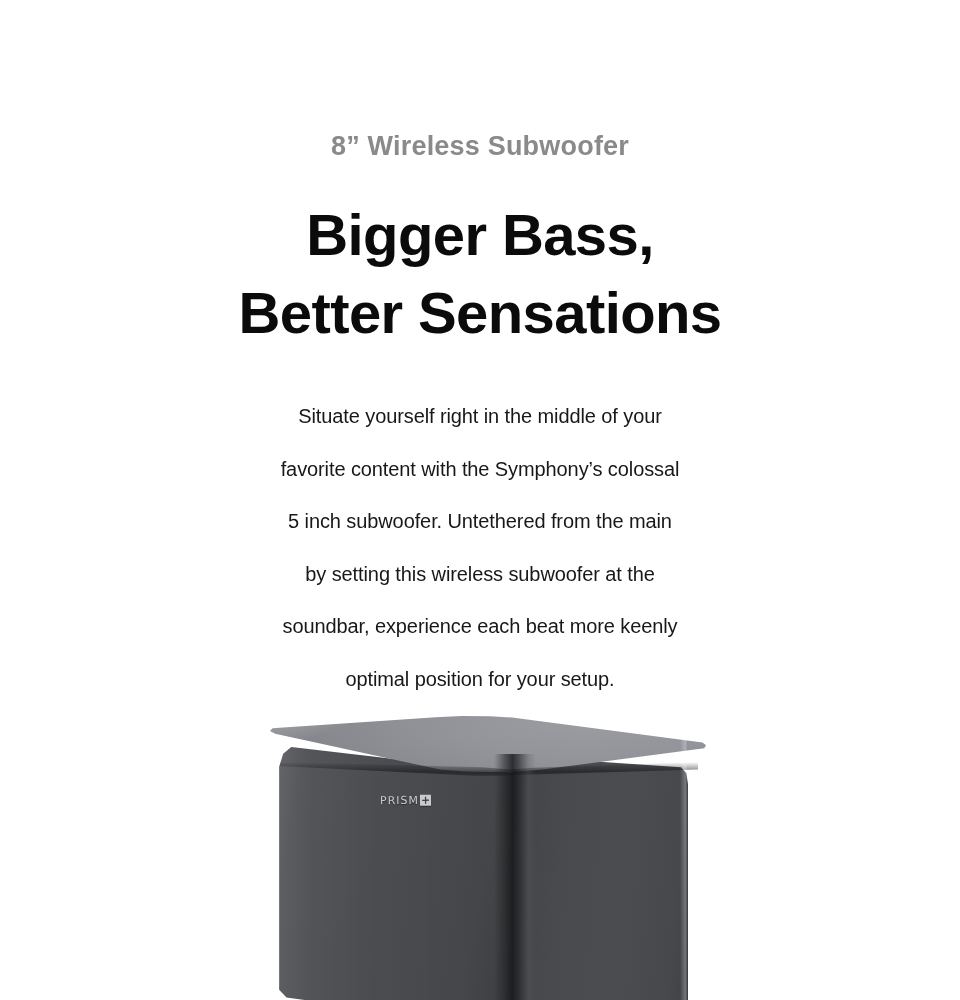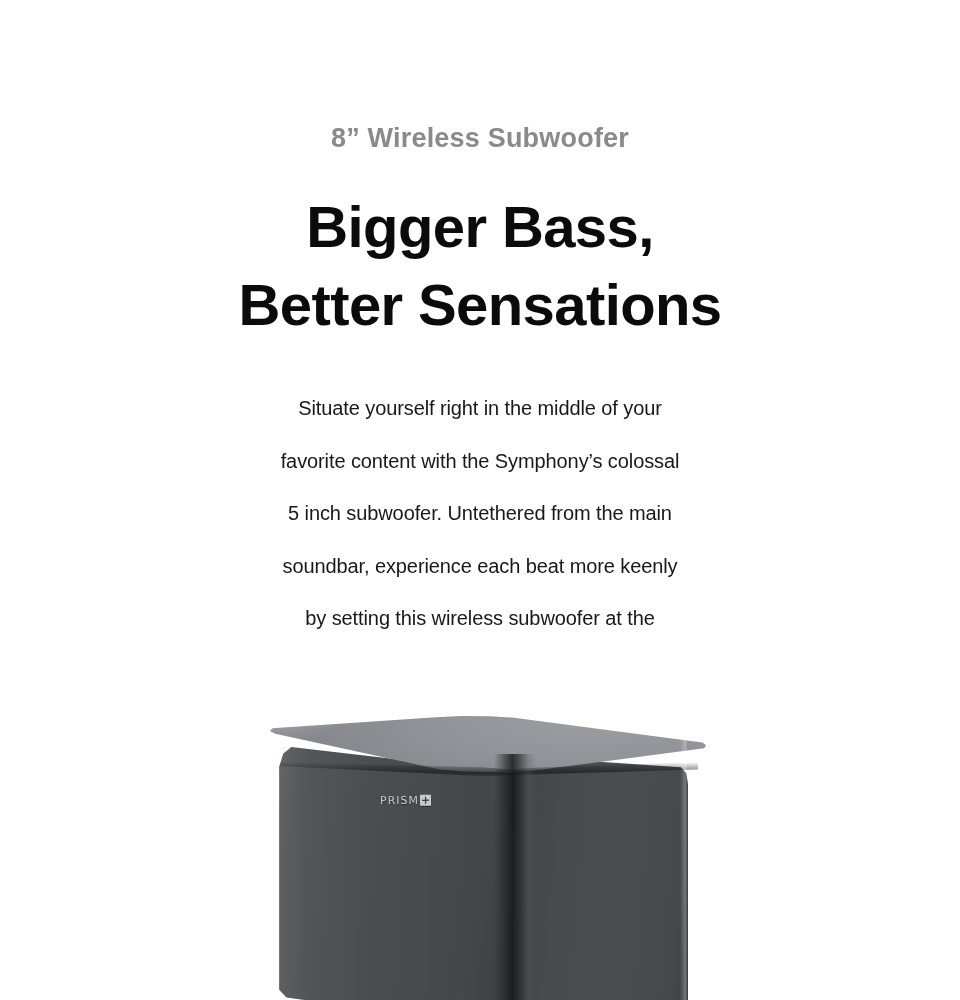--- a/index.html
+++ b/index.html
@@ -28,21 +28,21 @@
   
   .copy-block {
     position: absolute;
     left: 0;
     top: 0;
     width: 960px;
     text-align: center;
   }
 
   .eyebrow {
-    margin: 0;
+    margin: 8px;
     padding-top: 118px;
     font-size: 27px;
     font-weight: 700;
     letter-spacing: 0.2px;
     color: #8a8a8a;
     line-height: 40px;
   }
 
   .headline {
     margin: 16px;
@@ -337,22 +337,23 @@
 
     <h1 class="headline">
       <span class="hl-line">Bigger Bass,</span>
       <span class="hl-line">Better Sensations</span>
     </h1>
 
     <div class="body-copy">
       <span class="bc-line">Situate yourself right in the middle of your</span>
       <span class="bc-line">favorite content with the Symphony’s colossal</span>
       <span class="bc-line">5 inch subwoofer. Untethered from the main</span>
+      <span class="bc-line">by setting this wireless subwoofer at the</span>
       <span class="bc-line">soundbar, experience each beat more keenly</span>
-      <span class="bc-line">by setting this wireless subwoofer at the</span>
+      <span class="bc-line">optimal position for your setup.</span>
     </div>
 
   </div>
 
   <div class="product-figure">
     <div class="subwoofer">
       <div class="face-left"></div>
       <div class="face-right"></div>
       <div class="face-top"></div>
       <div class="top-rim"></div>

